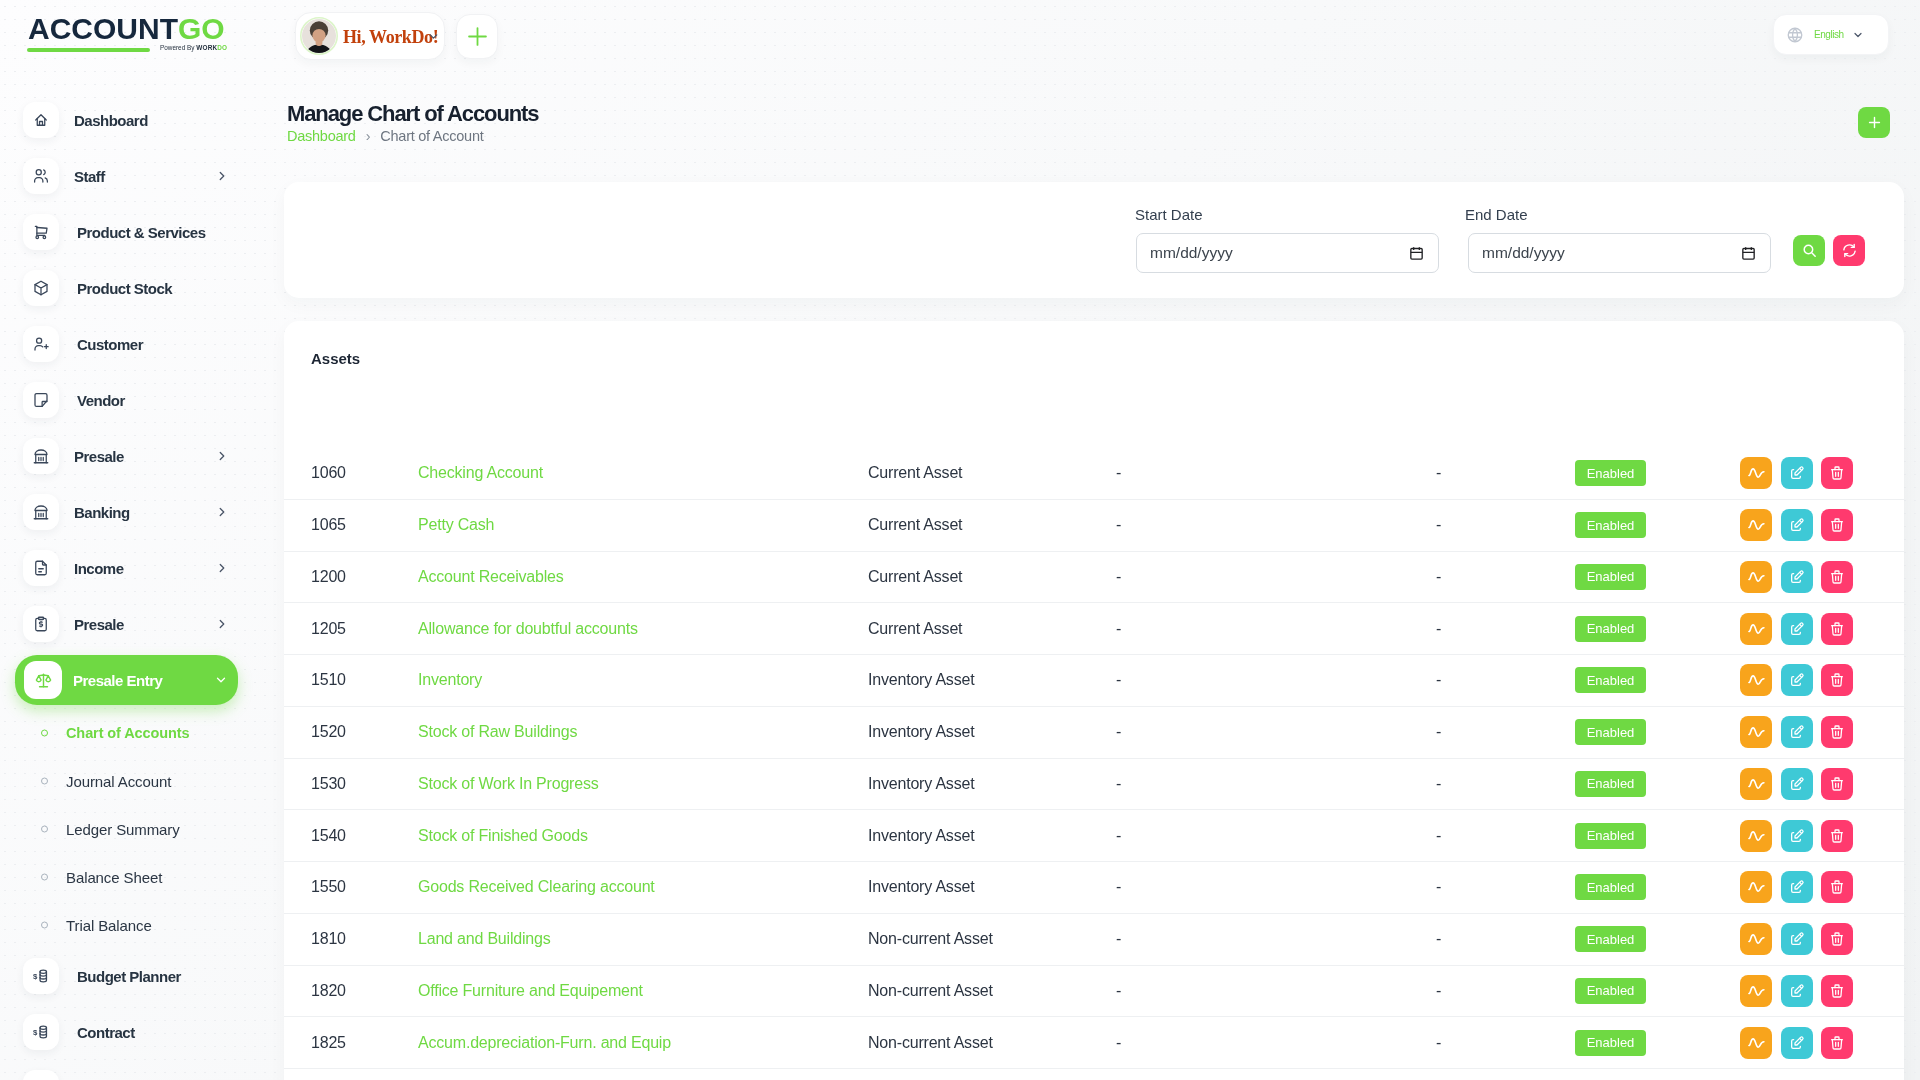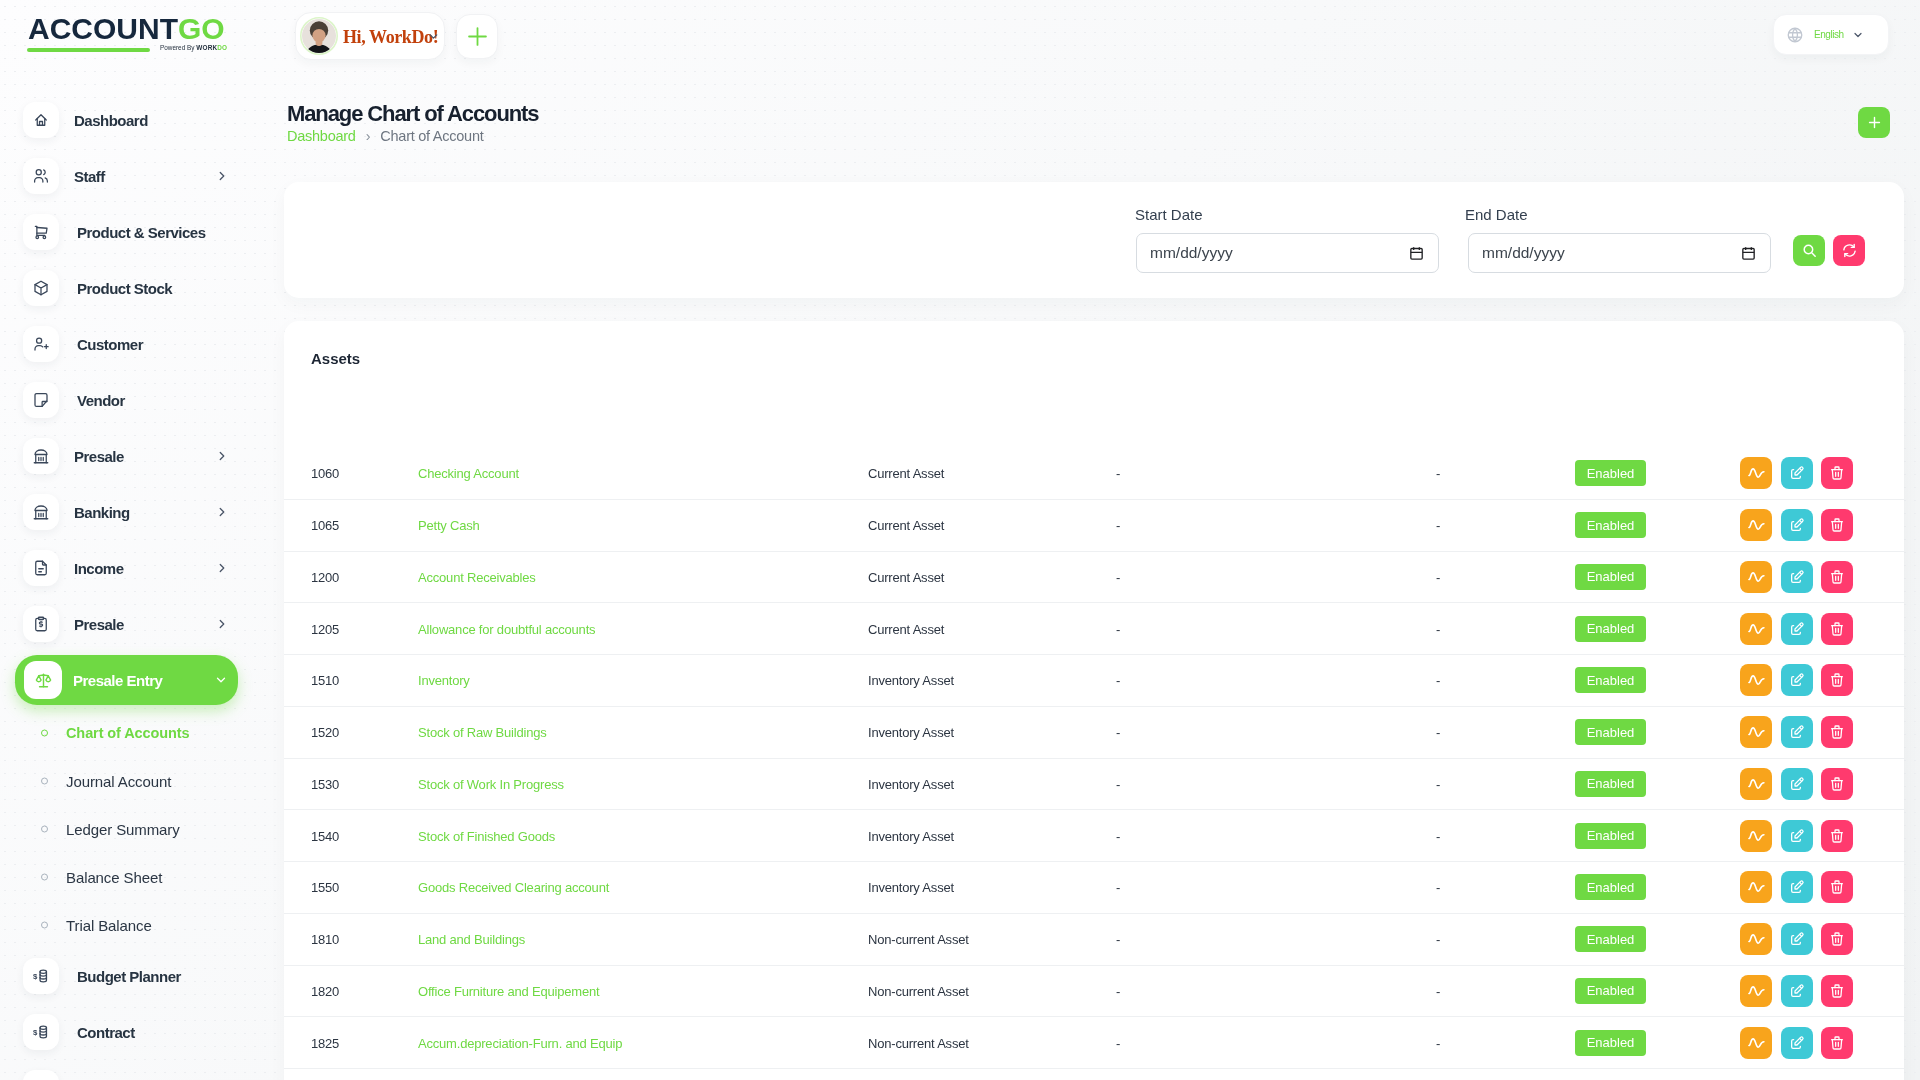--- a/index.html
+++ b/index.html
@@ -86,21 +86,21 @@
   .assets-h { position:absolute; left:27px; top:29px; font-size:15px; font-weight:700; color:#1d2634;text-align:right; }
   .thead {
     position:absolute; left:0; top:77px; width:1620px; height:50px; background:#f7f8fa;
   }
   .th {
     position:absolute; top:50%; transform:translateY(-50%);
     font-size:12px; font-weight:700; color:#171b20; letter-spacing:0.1px;
   }
   .tbody { position:absolute; left:0; top:127px; width:1620px; }
   .tr { position:relative; height:51.75px; border-bottom:1px solid #eef0f2; }
-  .td { position:absolute; top:50%; transform:translateY(-50%); font-size:13px; letter-spacing:-0.2px; color:#2c3542; white-space:nowrap; }
+  .td { position:absolute; top:50%; transform:translateY(-50%); font-size:16px; letter-spacing:-0.2px; color:#2c3542; white-space:nowrap; }
   .td.link { color:#6fd943; }
   .c1 { left:27px; }
   .c2 { left:134px; }
   .c3 { left:584px; }
   .c4 { left:832px; }
   .c5 { left:1152px; }
   .badge {
     position:absolute; left:1291px; top:50%; transform:translateY(-50%);
     width:71px; height:26px; background:#6fd943; border-radius:4px;
     color:#fff; font-size:13px; display:flex; align-items:center; justify-content:center;

